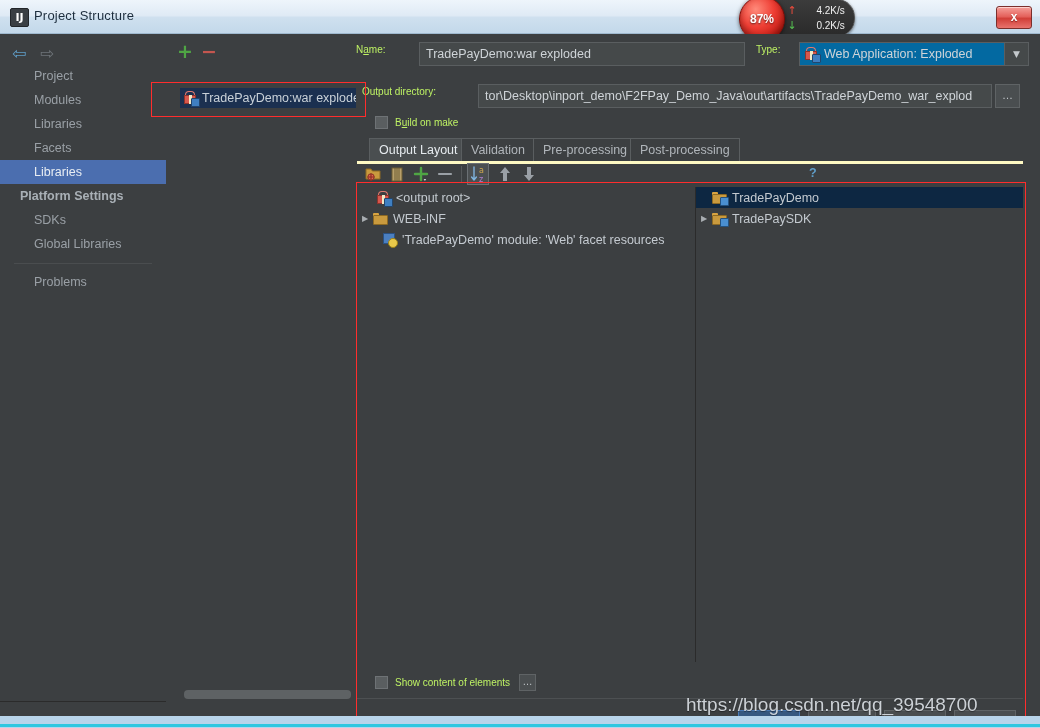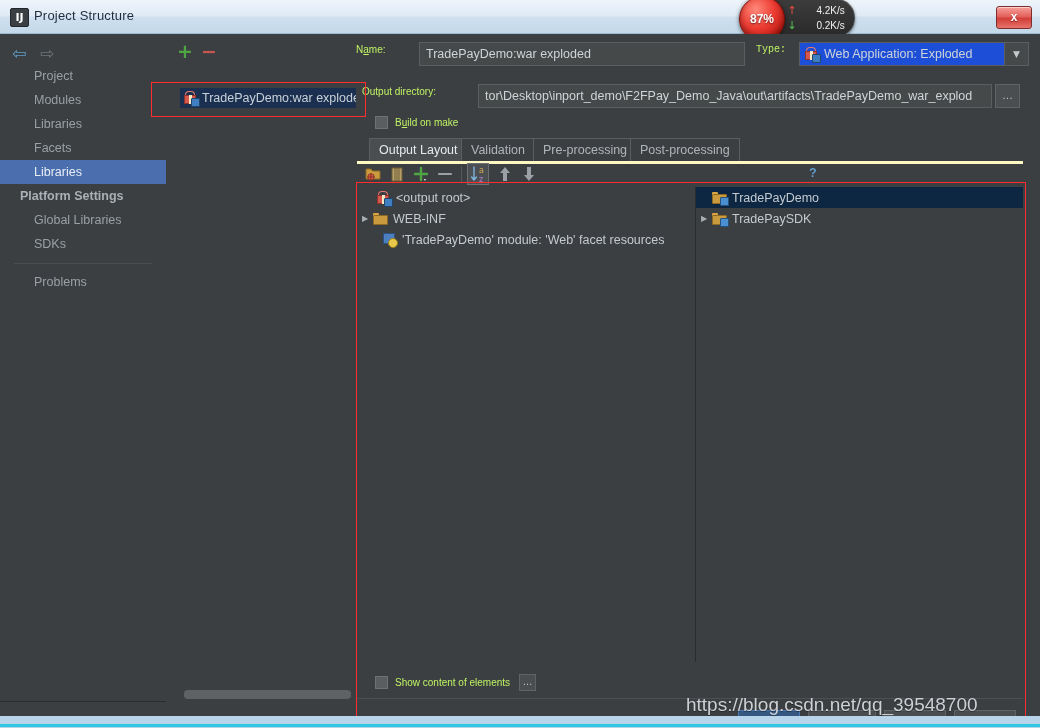--- a/index.html
+++ b/index.html
@@ -133,24 +133,24 @@
   .lbl-s{font-size:10px;color:#bef264;}
   .und{text-decoration:underline;}
 
   .field{
     background:#45494a;border:1px solid #5a5e60;box-sizing:border-box;
     color:#cfd4d8;font-size:12.5px;padding:0 6px;line-height:22px;height:24px;
     white-space:nowrap;overflow:hidden;
   }
   .name-label{position:absolute;left:0px;top:10px;}
   .name-field{position:absolute;left:63px;top:8px;width:326px;}
-  .type-label{position:absolute;left:400px;top:10px;font-family:Liberation Mono, monospace;}
+  .type-label{position:absolute;left:400px;top:10px;}
   .type-combo{
     position:absolute;left:443px;top:8px;width:230px;height:24px;
-    background:#1d4ed8;border:1px solid #5a5e60;box-sizing:border-box;cursor:pointer;
+    background:#0369a1;border:1px solid #5a5e60;box-sizing:border-box;cursor:pointer;
     display:flex;align-items:center;
   }
   .type-combo .tico{margin:0 5px 0 5px;}
   .type-combo .tlbl{font-size:12.5px;color:#cfd4d8;white-space:nowrap;}
   .type-combo .tarrow{
     position:absolute;right:0;top:0;width:23px;height:22px;line-height:22px;text-align:center;
     border-left:1px solid #5a5e60;color:#c4c9cd;font-size:9px;
     background:#45494a;font-family:"DejaVu Sans",sans-serif;
   }
 
@@ -281,22 +281,22 @@
         <div class="navarrow nav-back">⇦</div>
         <div class="navarrow nav-fwd">⇨</div>
       </div>
       <div class="navlist">
         <div class="nav-item">Project</div>
         <div class="nav-item">Modules</div>
         <div class="nav-item">Libraries</div>
         <div class="nav-item">Facets</div>
         <div class="nav-item selected">Libraries</div>
         <div class="nav-group">Platform Settings</div>
+        <div class="nav-item">SDKs</div>
         <div class="nav-item">Global Libraries</div>
-        <div class="nav-item">SDKs</div>
         <div class="nav-sep"></div>
         <div class="nav-item">Problems</div>
       </div>
       <div class="left-bottom-line"></div>
     </div>
 
     <div class="artcol">
       <div class="art-tools">
         <div class="art-plus">+</div>
         <div class="art-minus">−</div>

